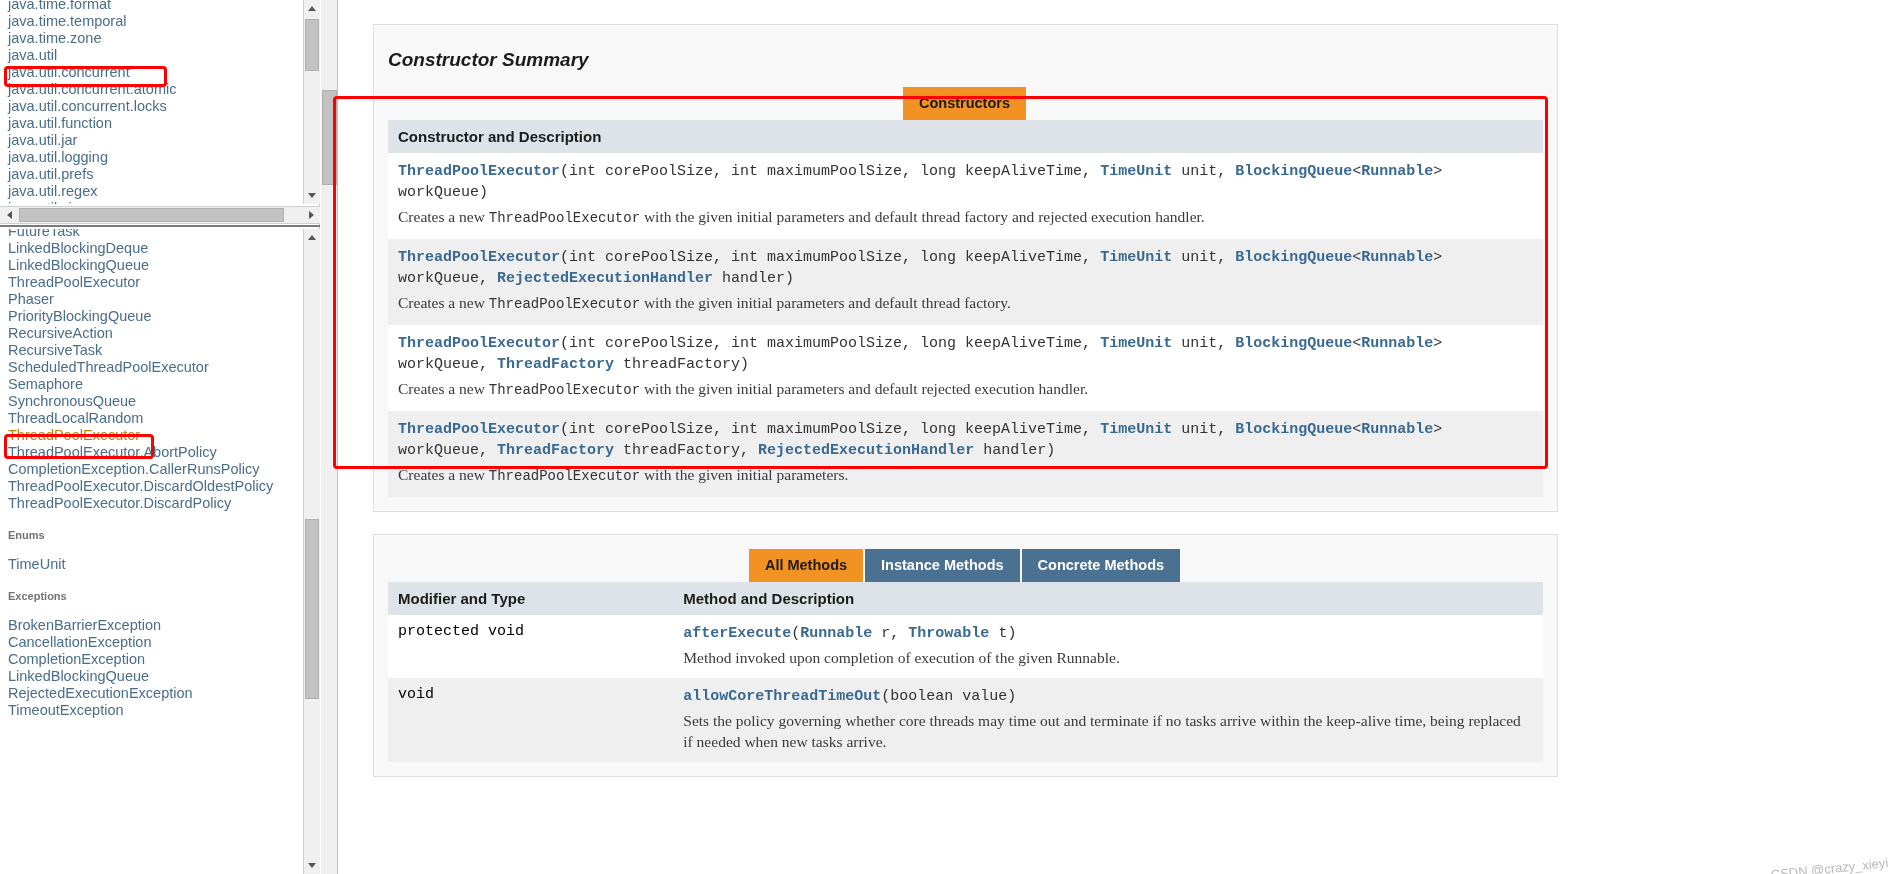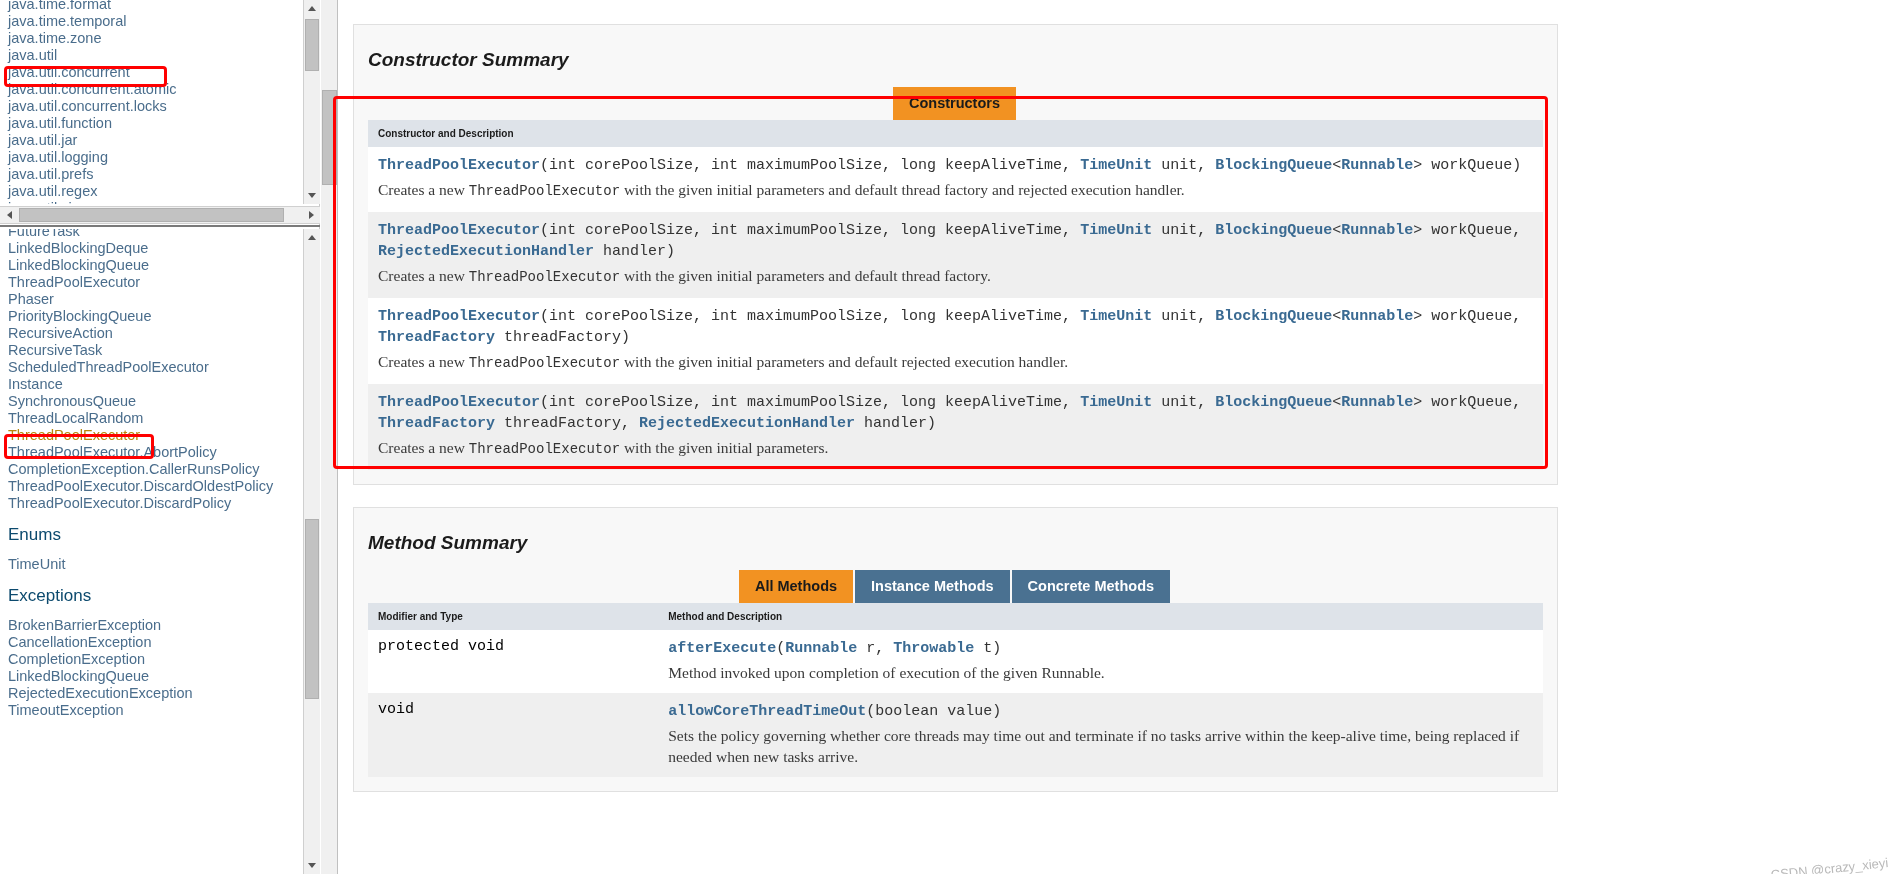--- a/index.html
+++ b/index.html
@@ -43,23 +43,23 @@
     display: block;
     font-size: 14.5px;
     line-height: 17px;
     color: #4a6d8c;
     white-space: nowrap;
     text-decoration: none;
     cursor: pointer;
   }
   .navlink.selected-orange { color: #b8860b; }
   .nav-head {
-    font-size: 17px;
-    font-weight: normal;
-    color: #0c4a6e;
+    font-size: 11px;
+    font-weight: bold;
+    color: #737373;
     line-height: 18px;
     margin: 14px 0 12px 0;
     white-space: nowrap;
   }
 
   
   .vscroll {
     position: absolute;
     width: 16px;
     background: #f0f0f0;
@@ -127,20 +127,21 @@
     background:#fff;
     height: 30px;
     overflow:hidden;
   }
 
   .section {
     background:#f8f8f8;
     border:1px solid #e0e0e0;
     margin-top: 22px;
     padding: 14px 14px 14px 14px;
+    margin-left: 20px;
   }
   .section h3 {
     margin: 10px 0 16px 0;
     font-size: 19px;
     font-style: italic;
     font-weight: bold;
     color: #1b1b1b;
     font-family: "Liberation Sans", sans-serif;
   }
 
@@ -154,21 +155,21 @@
     margin-right: 2px;
     white-space:nowrap;
     cursor:pointer;
   }
   .tab.active { background:#f29222; color:#1b1b1b; }
 
   table.summary { width:100%; border-collapse:collapse; background:#fff; table-layout:fixed; }
   table.summary th {
     background:#dee3e9;
     text-align:left;
-    font-size:10px;
+    font-size:15px;
     font-weight:bold;
     color:#1b1b1b;
     padding: 8px 10px 8px 10px;
     border:none;
   }
   table.summary td {
     padding: 8px 10px 10px 10px;
     border:none;
     vertical-align: top;
   }
@@ -263,21 +264,21 @@
       <div class="cls-list" id="cls-list">
           <a class="navlink">FutureTask</a>
           <a class="navlink">LinkedBlockingDeque</a>
           <a class="navlink">LinkedBlockingQueue</a>
           <a class="navlink">ThreadPoolExecutor</a>
           <a class="navlink">Phaser</a>
           <a class="navlink">PriorityBlockingQueue</a>
           <a class="navlink">RecursiveAction</a>
           <a class="navlink">RecursiveTask</a>
           <a class="navlink">ScheduledThreadPoolExecutor</a>
-          <a class="navlink">Instance</a>
+          <a class="navlink">Semaphore</a>
           <a class="navlink">SynchronousQueue</a>
           <a class="navlink">ThreadLocalRandom</a>
           <a class="navlink selected-orange">ThreadPoolExecutor</a>
           <a class="navlink">ThreadPoolExecutor.AbortPolicy</a>
           <a class="navlink">CompletionException.CallerRunsPolicy</a>
           <a class="navlink">ThreadPoolExecutor.DiscardOldestPolicy</a>
           <a class="navlink">ThreadPoolExecutor.DiscardPolicy</a>
           <div class="nav-head">Enums</div>
           <a class="navlink">TimeUnit</a>
           <div class="nav-head">Exceptions</div>
@@ -354,21 +355,20 @@
                   <td>
                     <div class="sig"><span class="lnk">ThreadPoolExecutor</span>(int corePoolSize, int maximumPoolSize, long keepAliveTime, <span class="lnk">TimeUnit</span> unit, <span class="lnk">BlockingQueue</span>&lt;<span class="lnk">Runnable</span>&gt; workQueue, <span class="lnk">ThreadFactory</span> threadFactory, <span class="lnk">RejectedExecutionHandler</span> handler)</div>
                     <div class="desc">Creates a new <code>ThreadPoolExecutor</code> with the given initial parameters.</div>
                   </td>
                 </tr>
               </tbody>
           </table>
         </div>
 
         <div class="section">
-          <h3>Method Summary</h3>
 
           <div class="tabrow" id="method-tabs">
               <div class="tab active">All Methods</div>
               <div class="tab">Instance Methods</div>
               <div class="tab">Concrete Methods</div>
             </div>
 
           <table class="summary">
             <colgroup>
                 <col style="width:24.7%">

